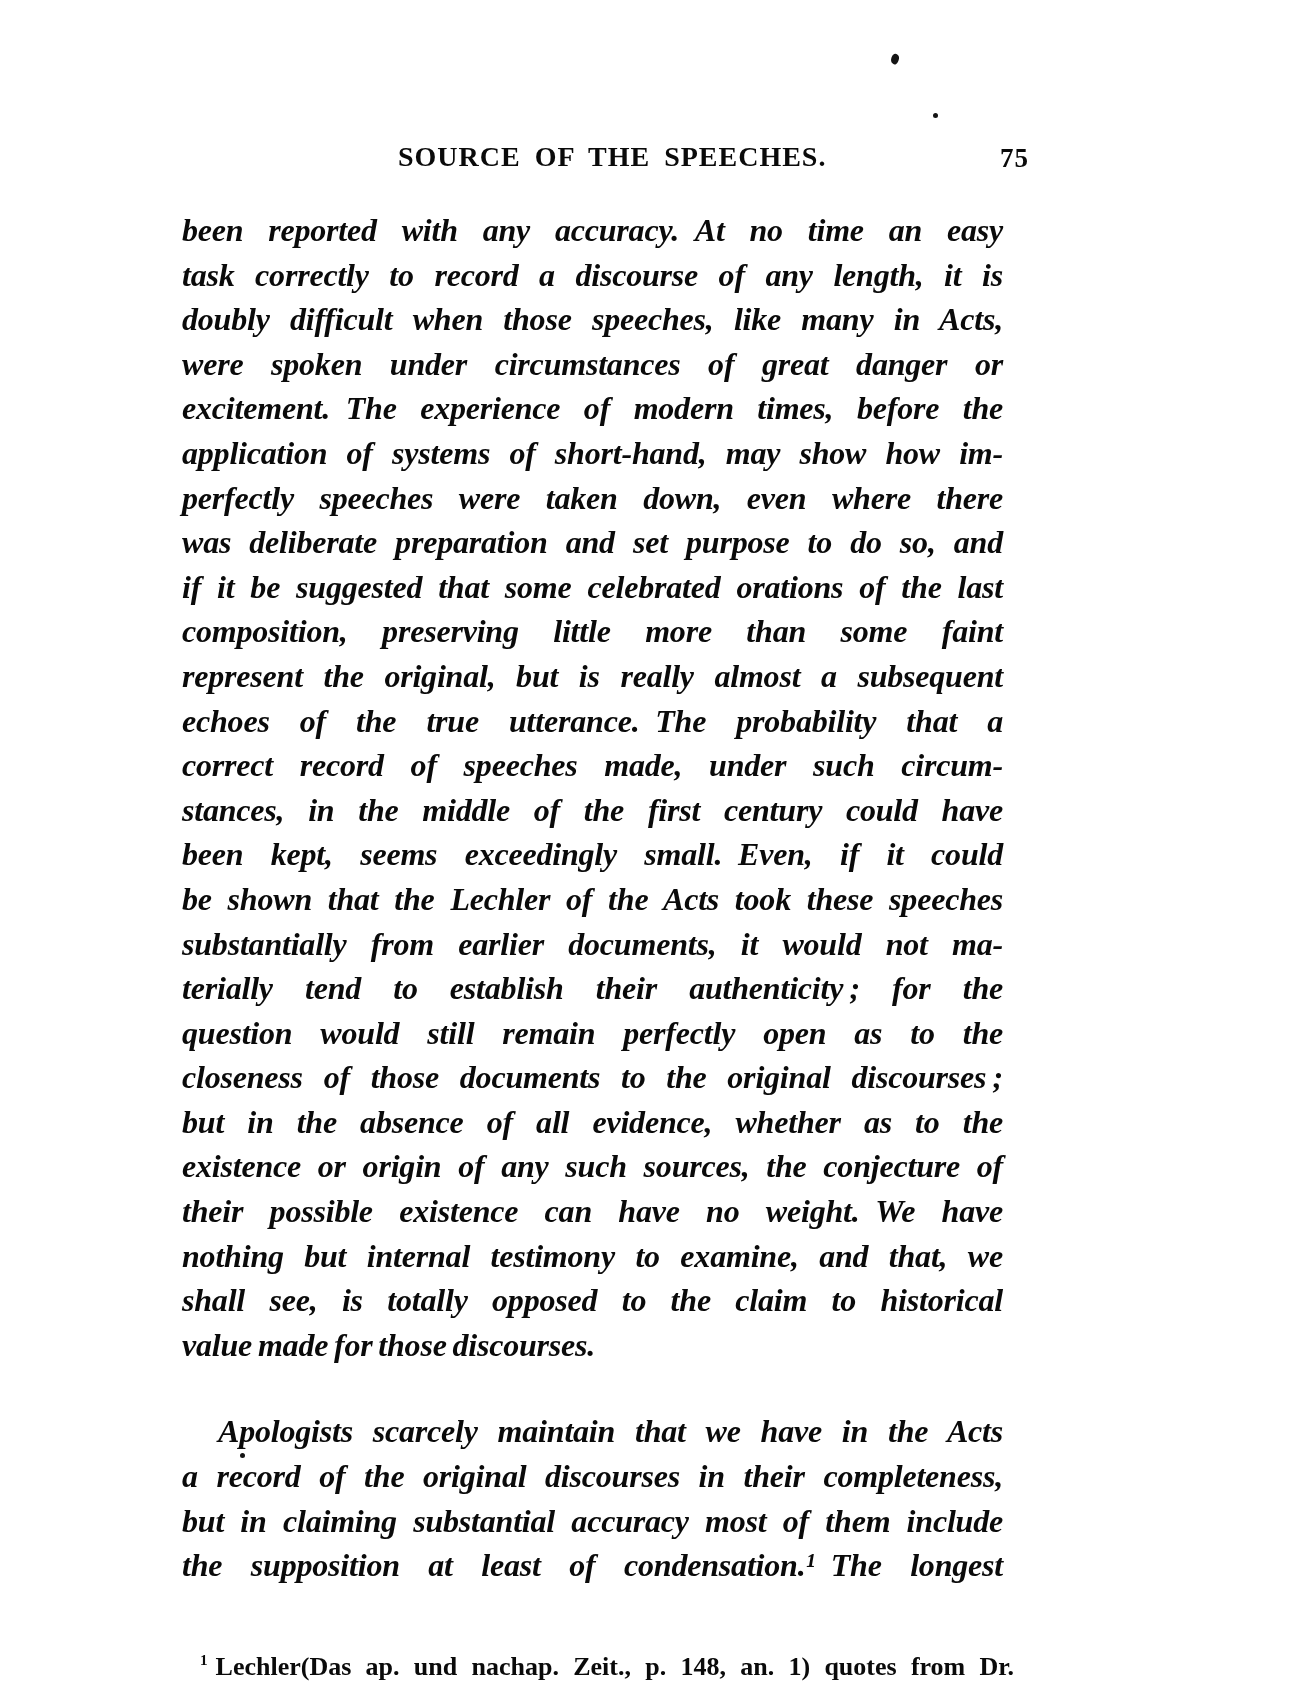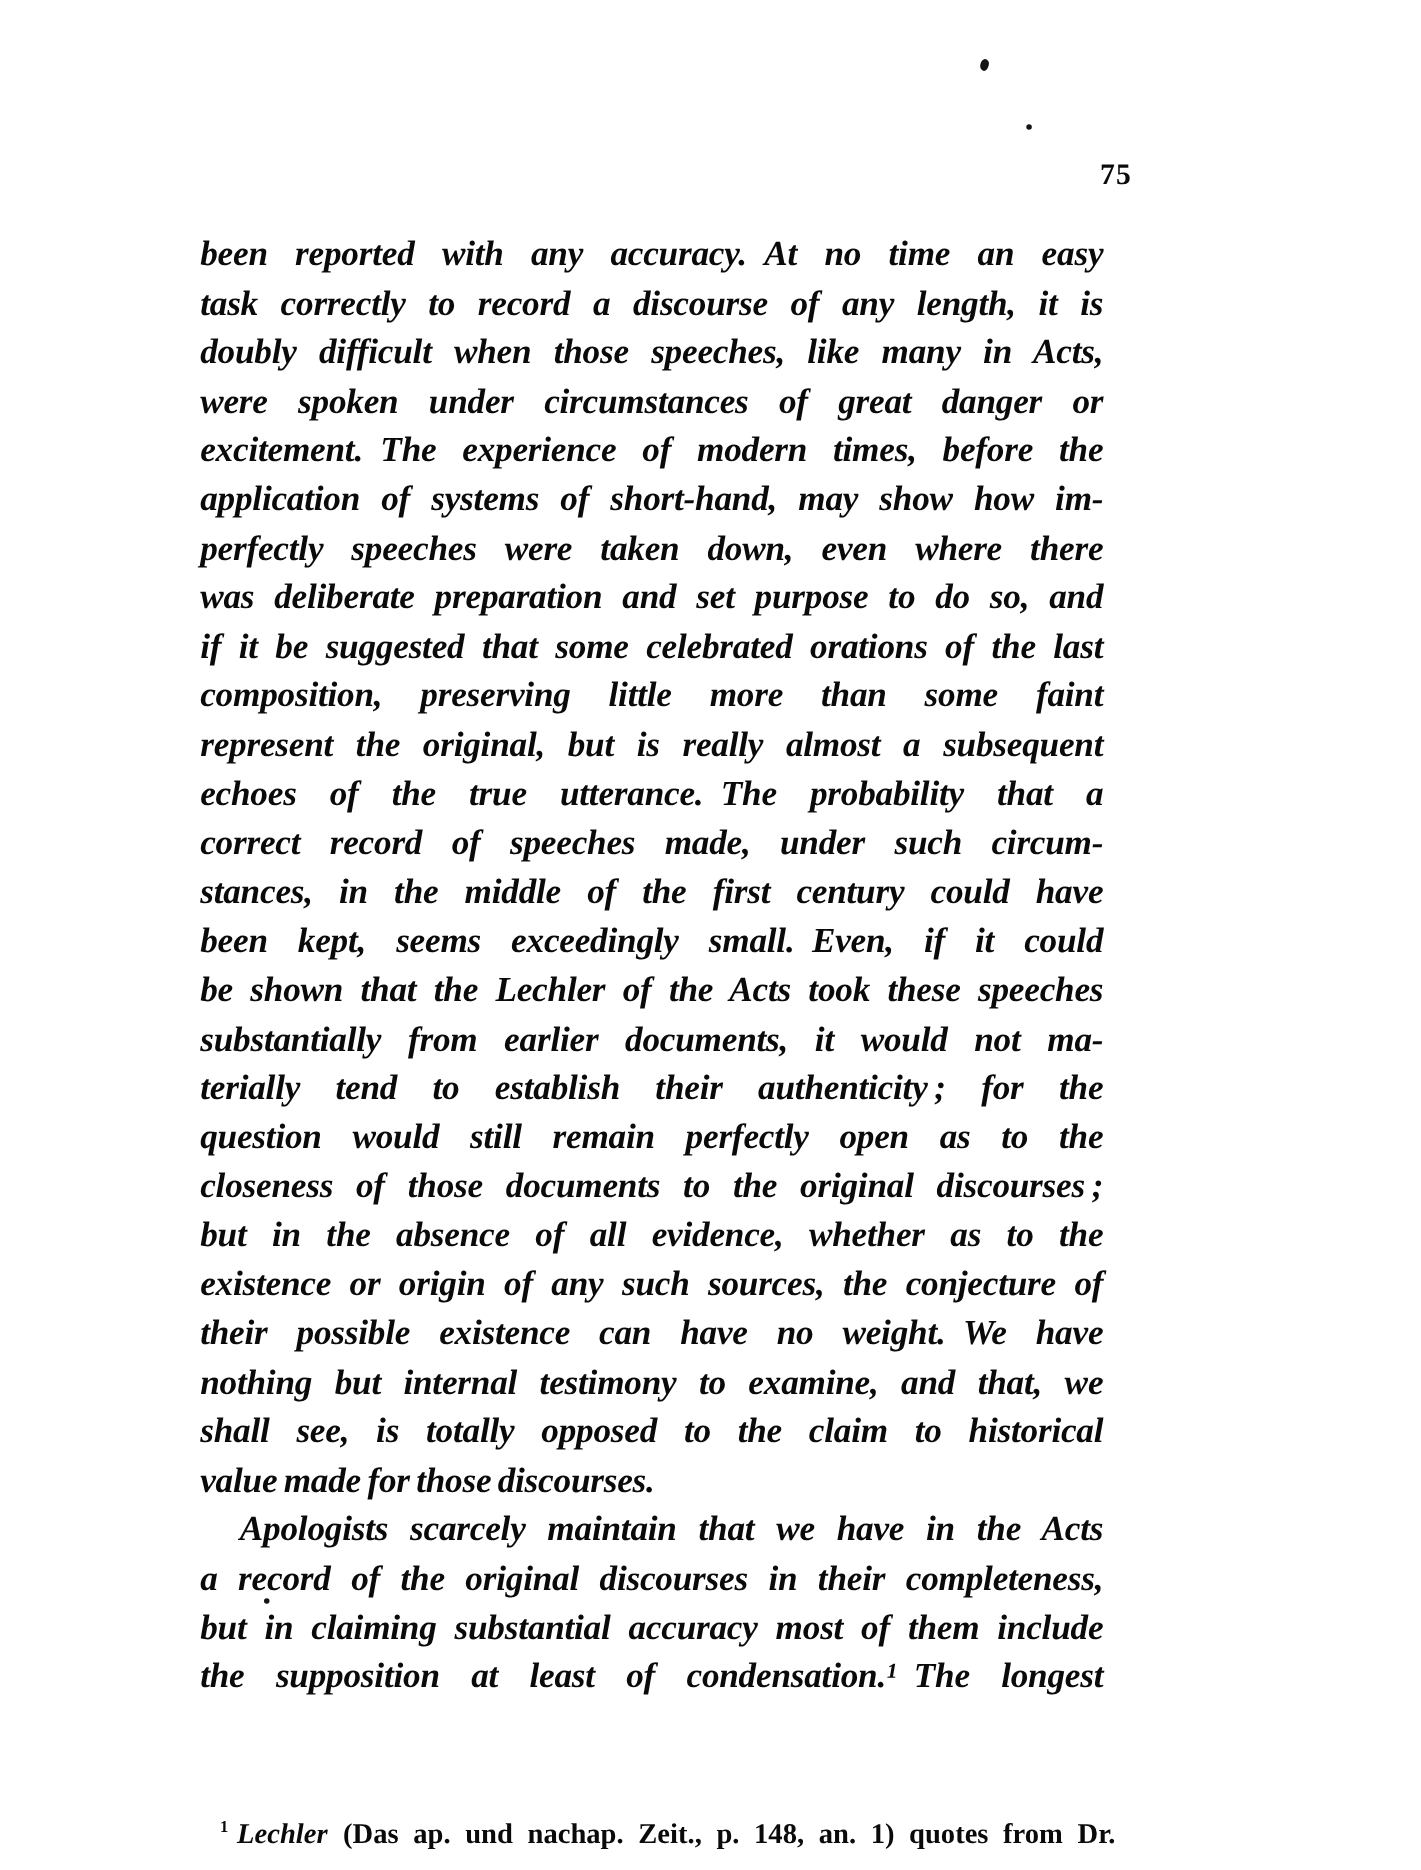--- a/index.html
+++ b/index.html
@@ -49,42 +49,41 @@
     word-spacing: -2px;
     letter-spacing: -0.2px;
     font-style: italic;
   }
   .line {
     text-align: justify;
     text-align-last: justify;
     text-justify: inter-word;
   }
   .line.last-left { text-align-last: left; }
-  .line.indent { text-indent: 36px; }
+  .line.indent { text-indent: 36px; margin-top: 42px; }
   .footnote {
     position: absolute;
     left: 182px;
     top: 1650px;
     width: 832px;
     font-size: 26px;
     font-weight: 700;
     line-height: 34px;
     text-indent: 18px;
     text-align: justify;
     text-align-last: justify;
     word-spacing: 1px;
   }
   .footnote sup {
     font-size: 0.58em;
     vertical-align: super;
     line-height: 0;
   }
   .fn-author {
-    font-style: italic;
-    margin: 0 14px 0 8px;
+    margin: 0 0 0 8px;
   }
   .speck { position: absolute; background: #141414; }
   .speck.s1 {
     left: 891px; top: 54px;
     width: 8px; height: 10px;
     border-radius: 60% 40% 55% 45%;
     transform: rotate(38deg) skewX(18deg);
   }
   .speck.s2 {
     left: 933px; top: 113px;
@@ -99,20 +98,21 @@
 </style>
 </head>
 <body>
 
 <div class="page">
 
   <div class="speck s1"></div>
   <div class="speck s2"></div>
   <div class="speck s3"></div>
 
+  <div class="running-title">SOURCE OF THE SPEECHES.</div>
 
   <div class="page-number">75</div>
 
   <main id="body-text">
       <div class="line">been reported with any accuracy. At no time an easy</div>
       <div class="line">task correctly to record a discourse of any length, it is</div>
       <div class="line">doubly difficult when those speeches, like many in Acts,</div>
       <div class="line">were spoken under circumstances of great danger or</div>
       <div class="line">excitement. The experience of modern times, before the</div>
       <div class="line">application of systems of short-hand, may show how im-</div>

